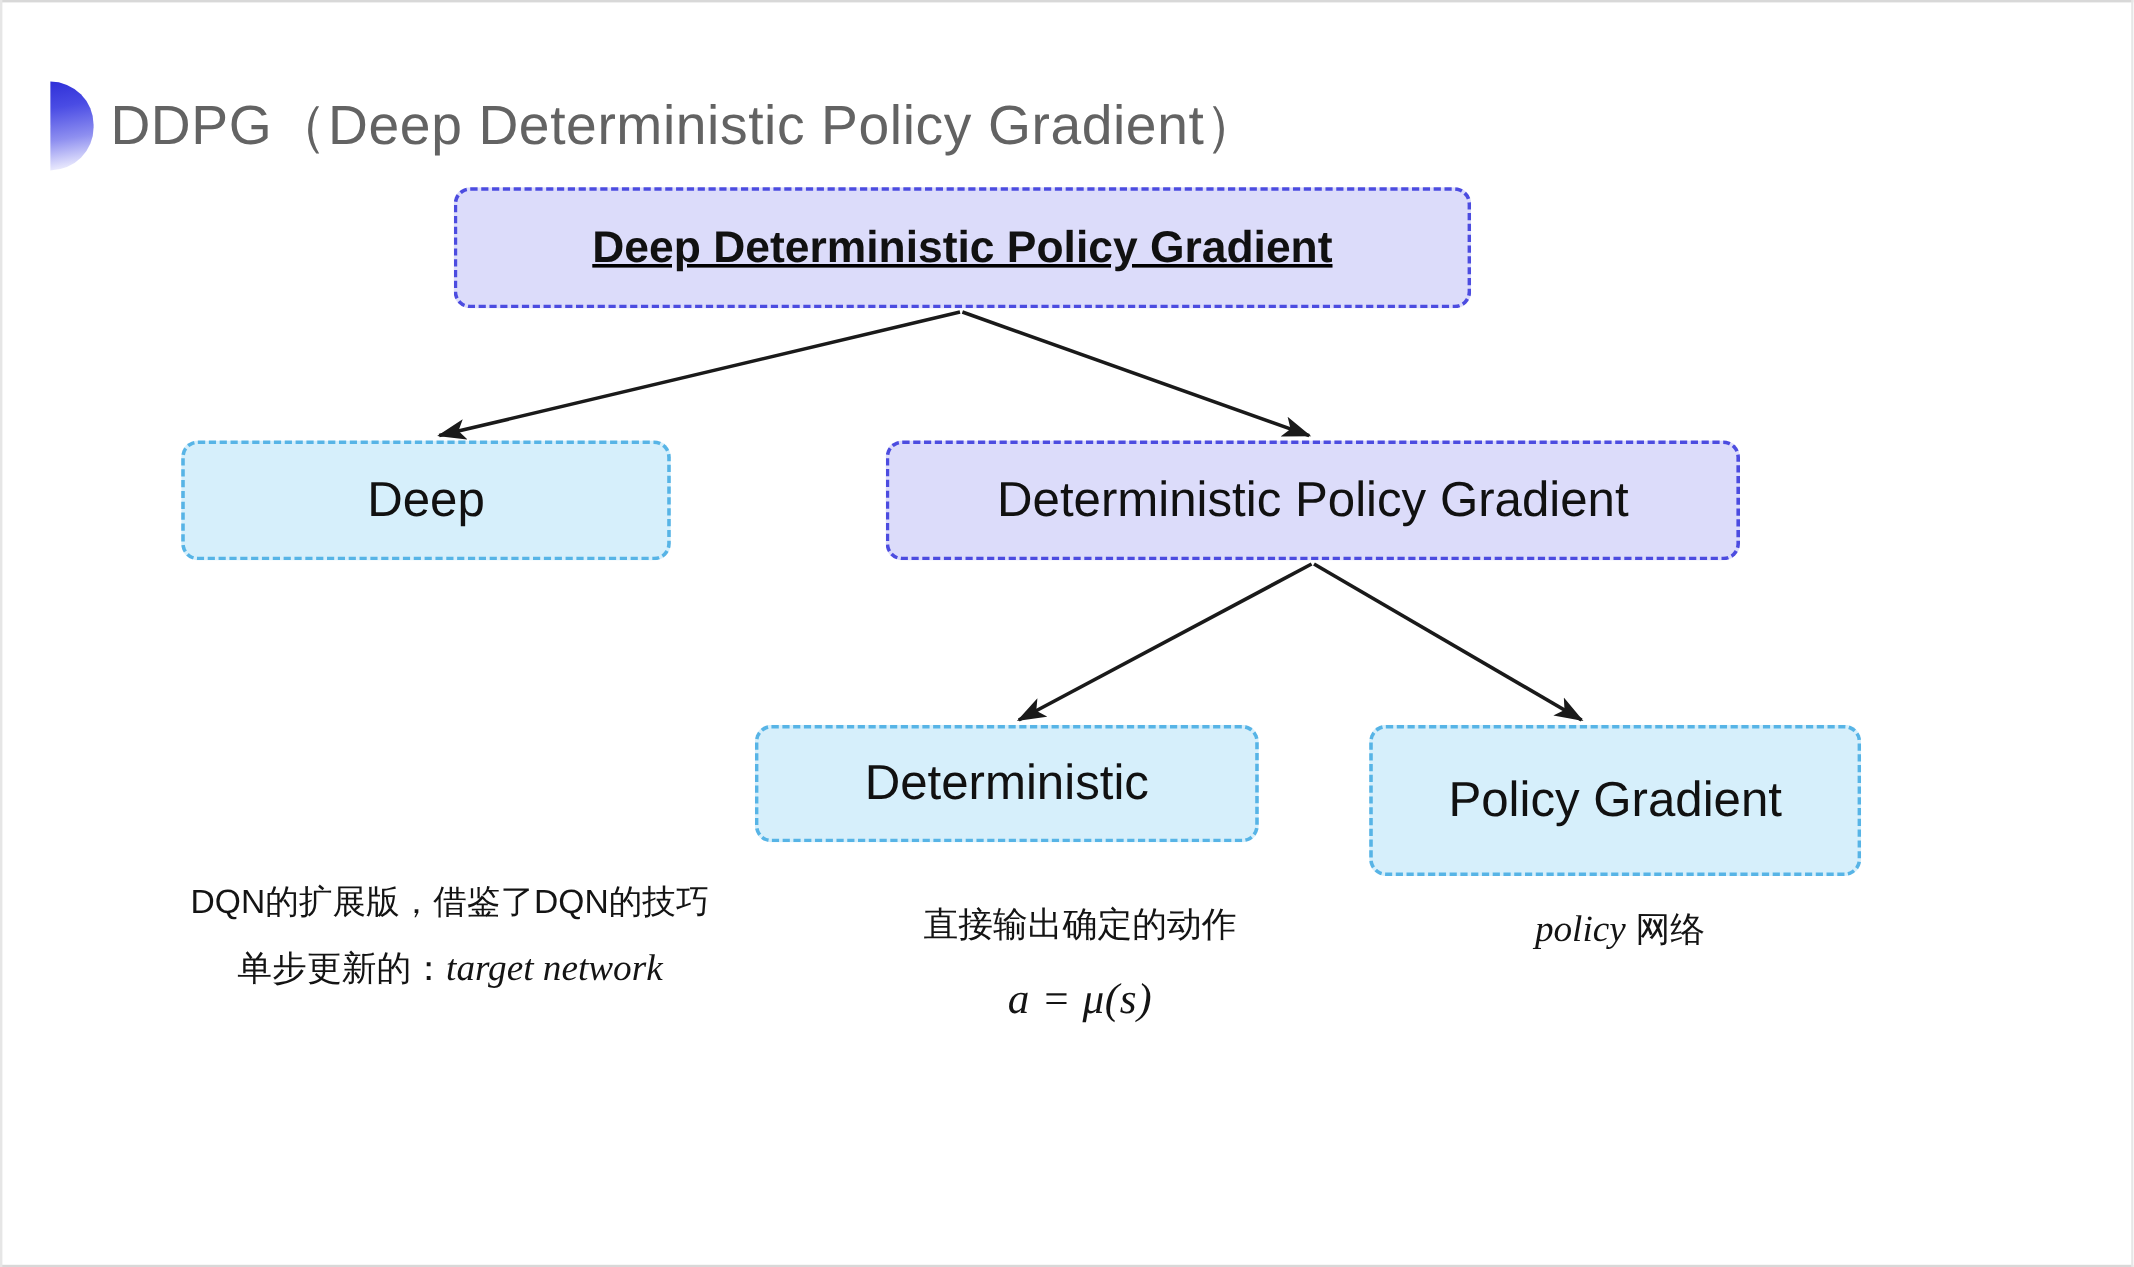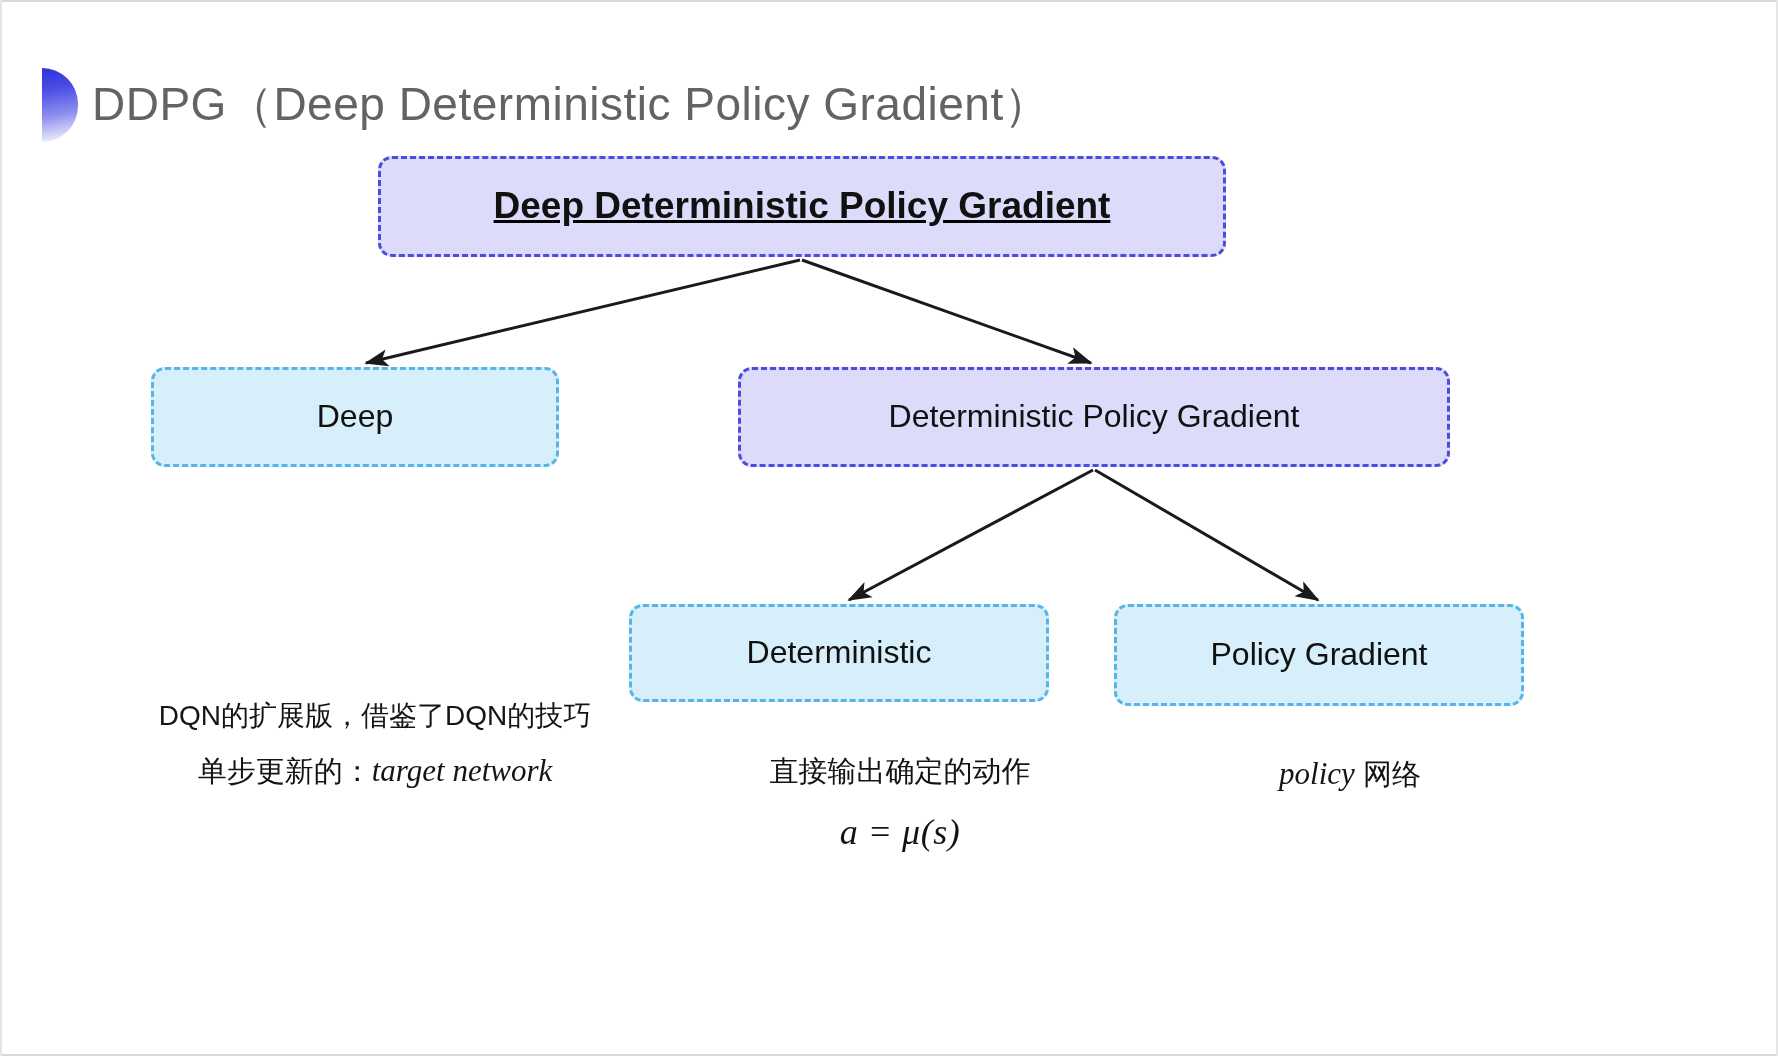--- a/index.html
+++ b/index.html
@@ -101,29 +101,29 @@
     background: #d6effb;
     border: 3px dashed #57b4e6;
   }
   .node-label {
     font-size: 37px;
     font-weight: 600;
     color: #111111;
     font-family: "Liberation Sans", "DejaVu Sans", sans-serif;
   }
   .node-label.big {
-    font-size: 32px;
+    font-size: 41px;
     font-weight: 500;
   }
 
   #node-root   { left: 378px;  top: 156px; width: 848px; height: 101px; text-decoration: underline; }
   #node-deep   { left: 151px;  top: 367px; width: 408px; height: 100px; }
   #node-dpg    { left: 738px;  top: 367px; width: 712px; height: 100px; }
   #node-det    { left: 629px;  top: 604px; width: 420px; height: 98px; }
-  #node-pg     { left: 1114px; top: 604px; width: 410px; height: 102px; }
+  #node-pg     { left: 1141px; top: 604px; width: 410px; height: 126px; }
 
   
   .caption {
     position: absolute;
     color: #141414;
     text-align: center;
     font-family: "Liberation Sans", "DejaVu Sans", sans-serif;
   }
   .cap-line {
     font-size: 29px;
@@ -135,21 +135,21 @@
     font-style: italic;
     font-size: 31px;
   }
   .mathit.eq {
     font-size: 36px;
     letter-spacing: 0.5px;
   }
 
   #caption-left {
     left: 110px;
-    top: 690px;
+    top: 726px;
     width: 530px;
   }
   #caption-left .cap-line:first-child { font-size: 28px; }
 
   #caption-mid {
     left: 690px;
     top: 745px;
     width: 420px;
   }
   #caption-right {

